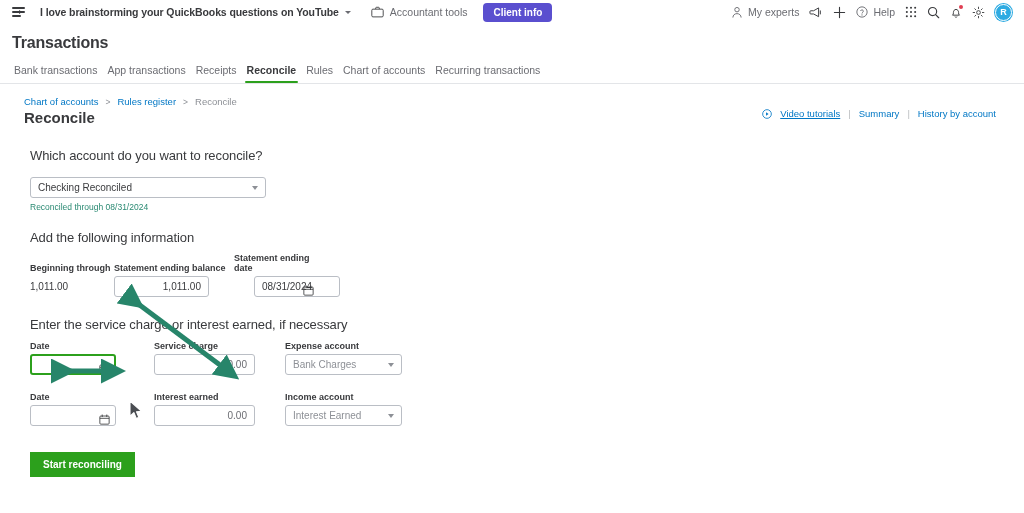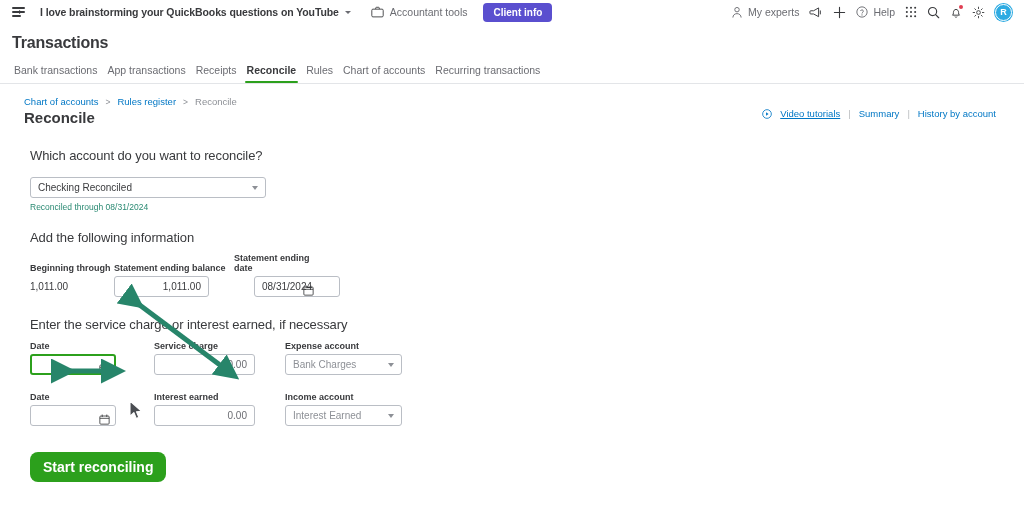--- a/index.html
+++ b/index.html
@@ -158,22 +158,22 @@
   .beg-val { font-size:10px; color:#393a3d; height:21px; display:flex; align-items:center;}
 
   .sec3 { margin-top: 20px; }
   .row-charge { display:flex; margin-top: 9px; }
   .c-date { width: 86px; }
   .c-amt  { width: 101px; margin-left: 38px; }
   .c-acct { width: 117px; margin-left: 30px; }
 
   .start-btn {
     margin-top: 26px;
-    background:#2ca01c; color:#fff; border:none; border-radius:8px;
-    font-size:14px; font-weight:bold;
+    background:#2ca01c; color:#fff; border:none; border-radius:0;
+    font-size:10px; font-weight:bold;
     padding: 7px 13px; cursor:pointer;
     font-family:"Liberation Sans", sans-serif;
   }
 
   
   .annot {
     position:absolute; left:0; top:0; width:1024px; height:513px;
     pointer-events:none; z-index: 40;
   }
   .cursor { position:absolute; left:129px; top:316px; z-index:50; pointer-events:none;}

